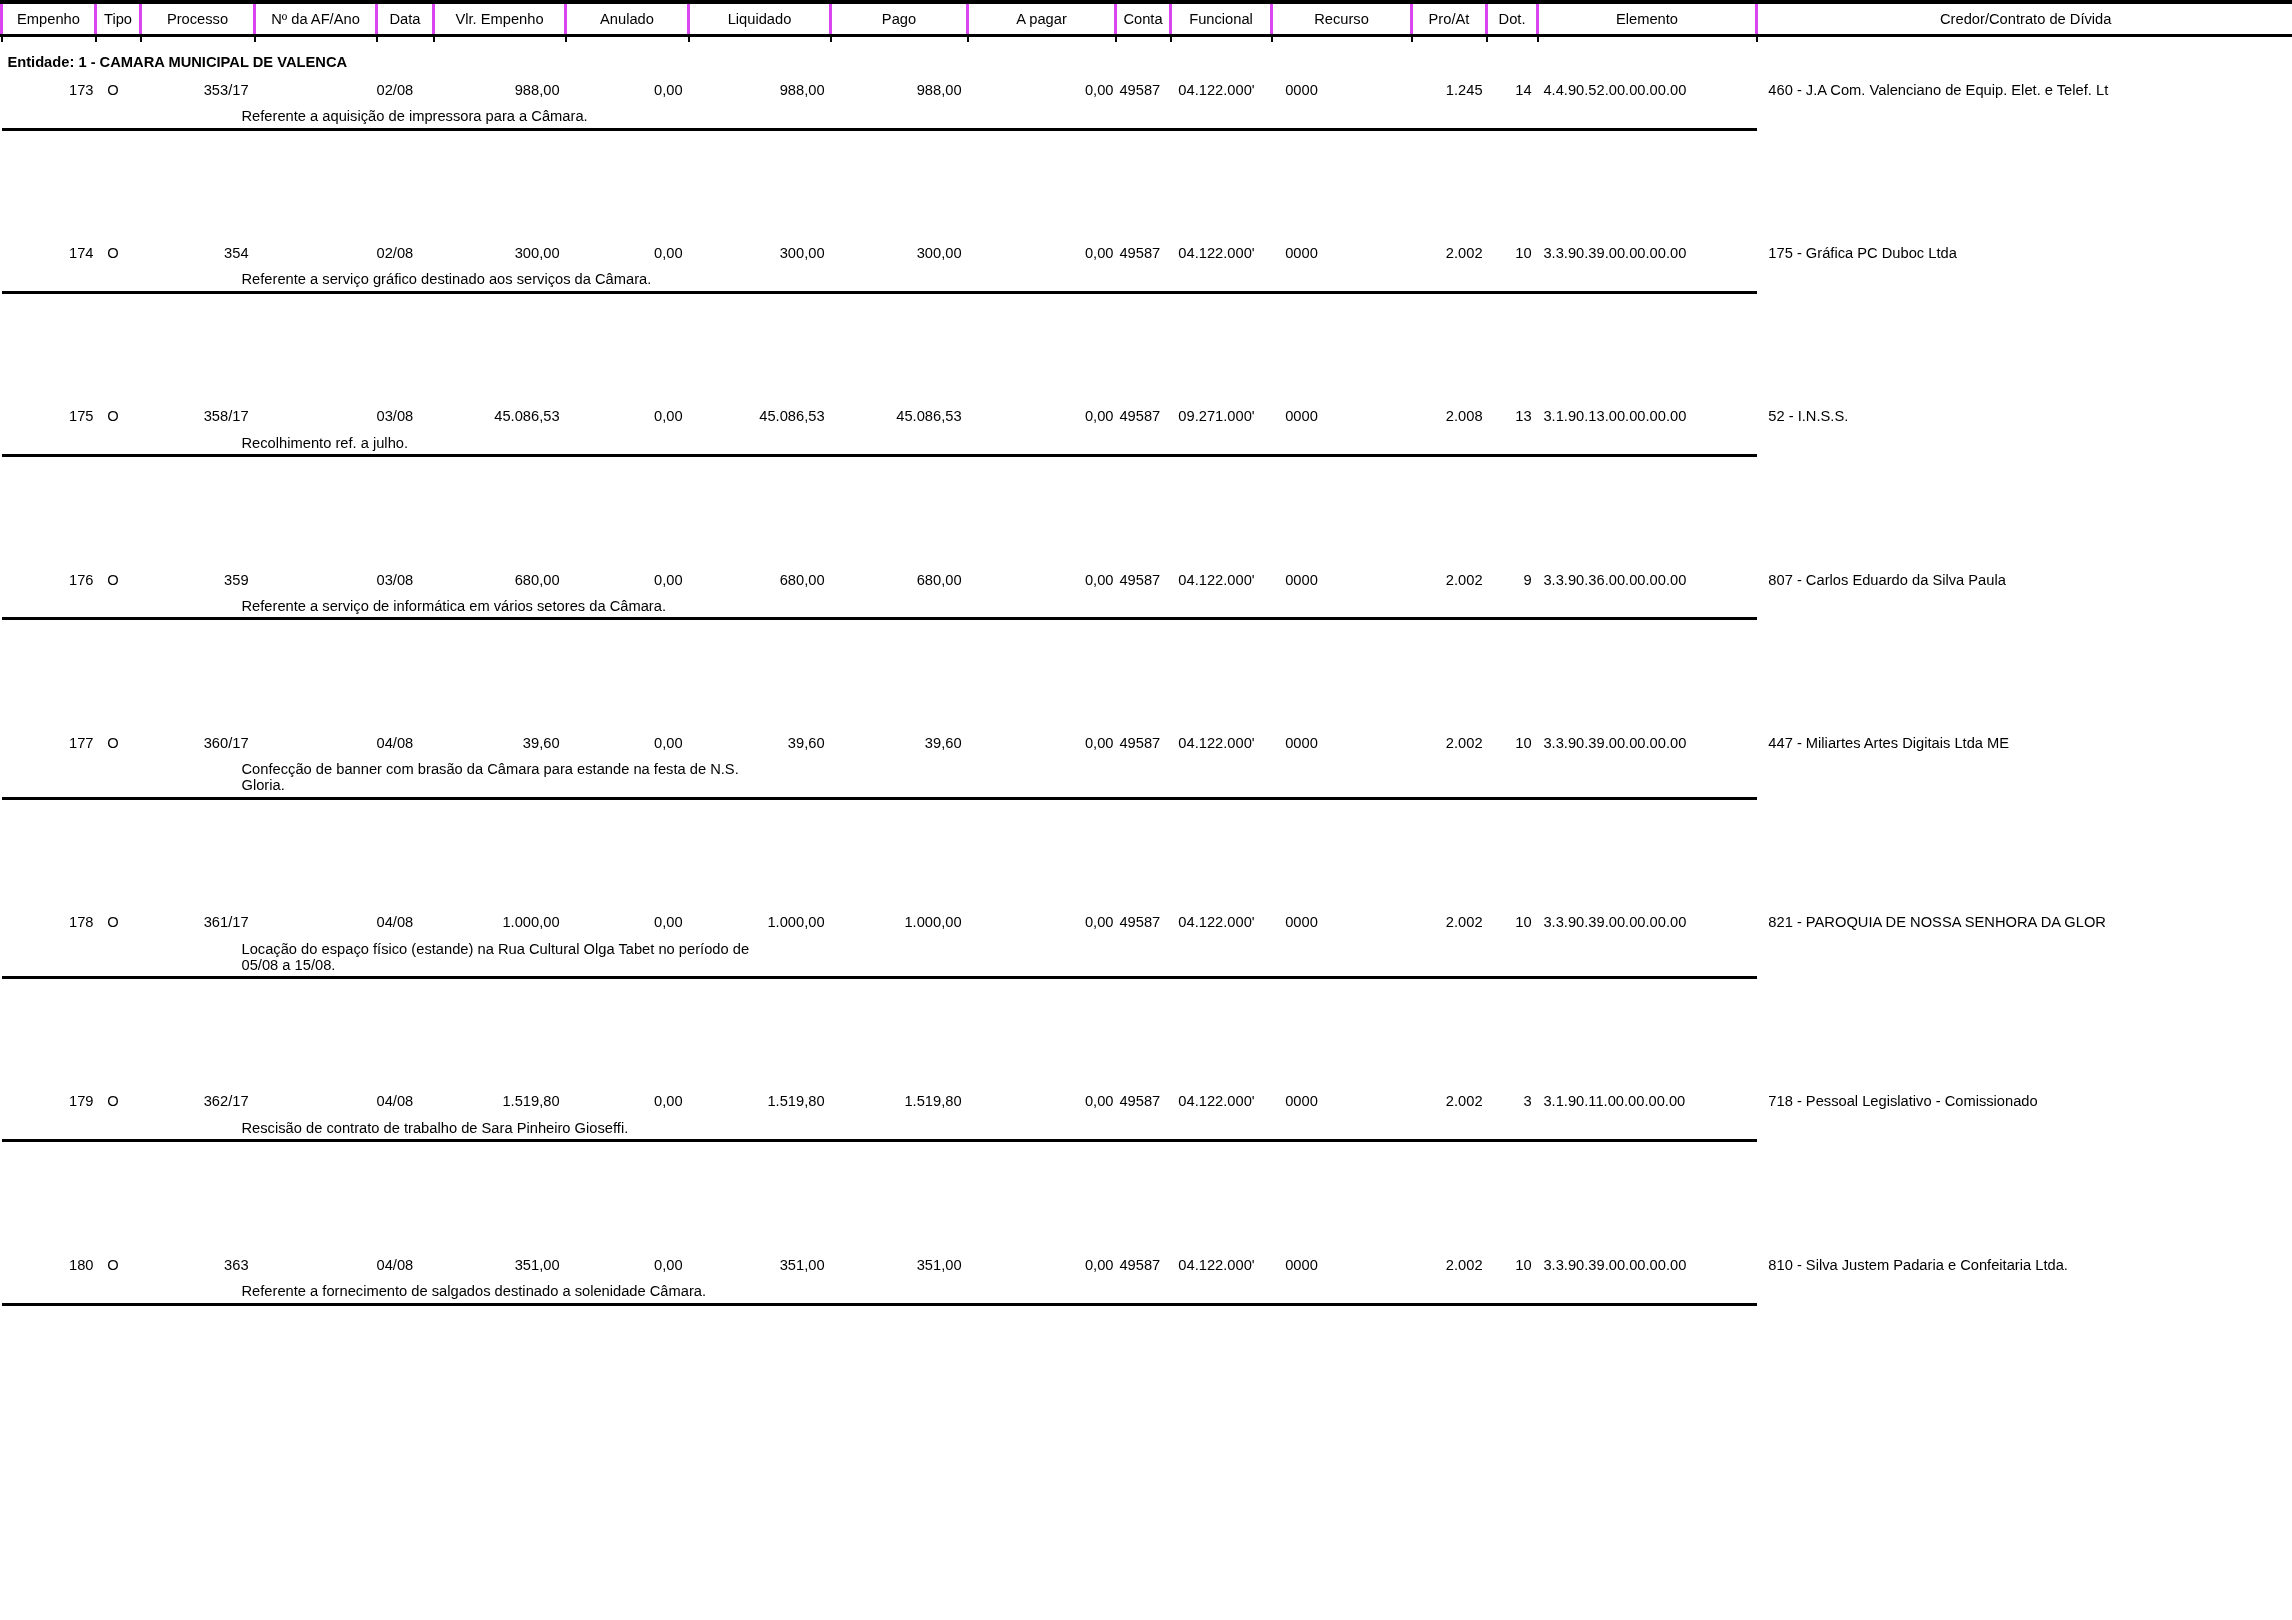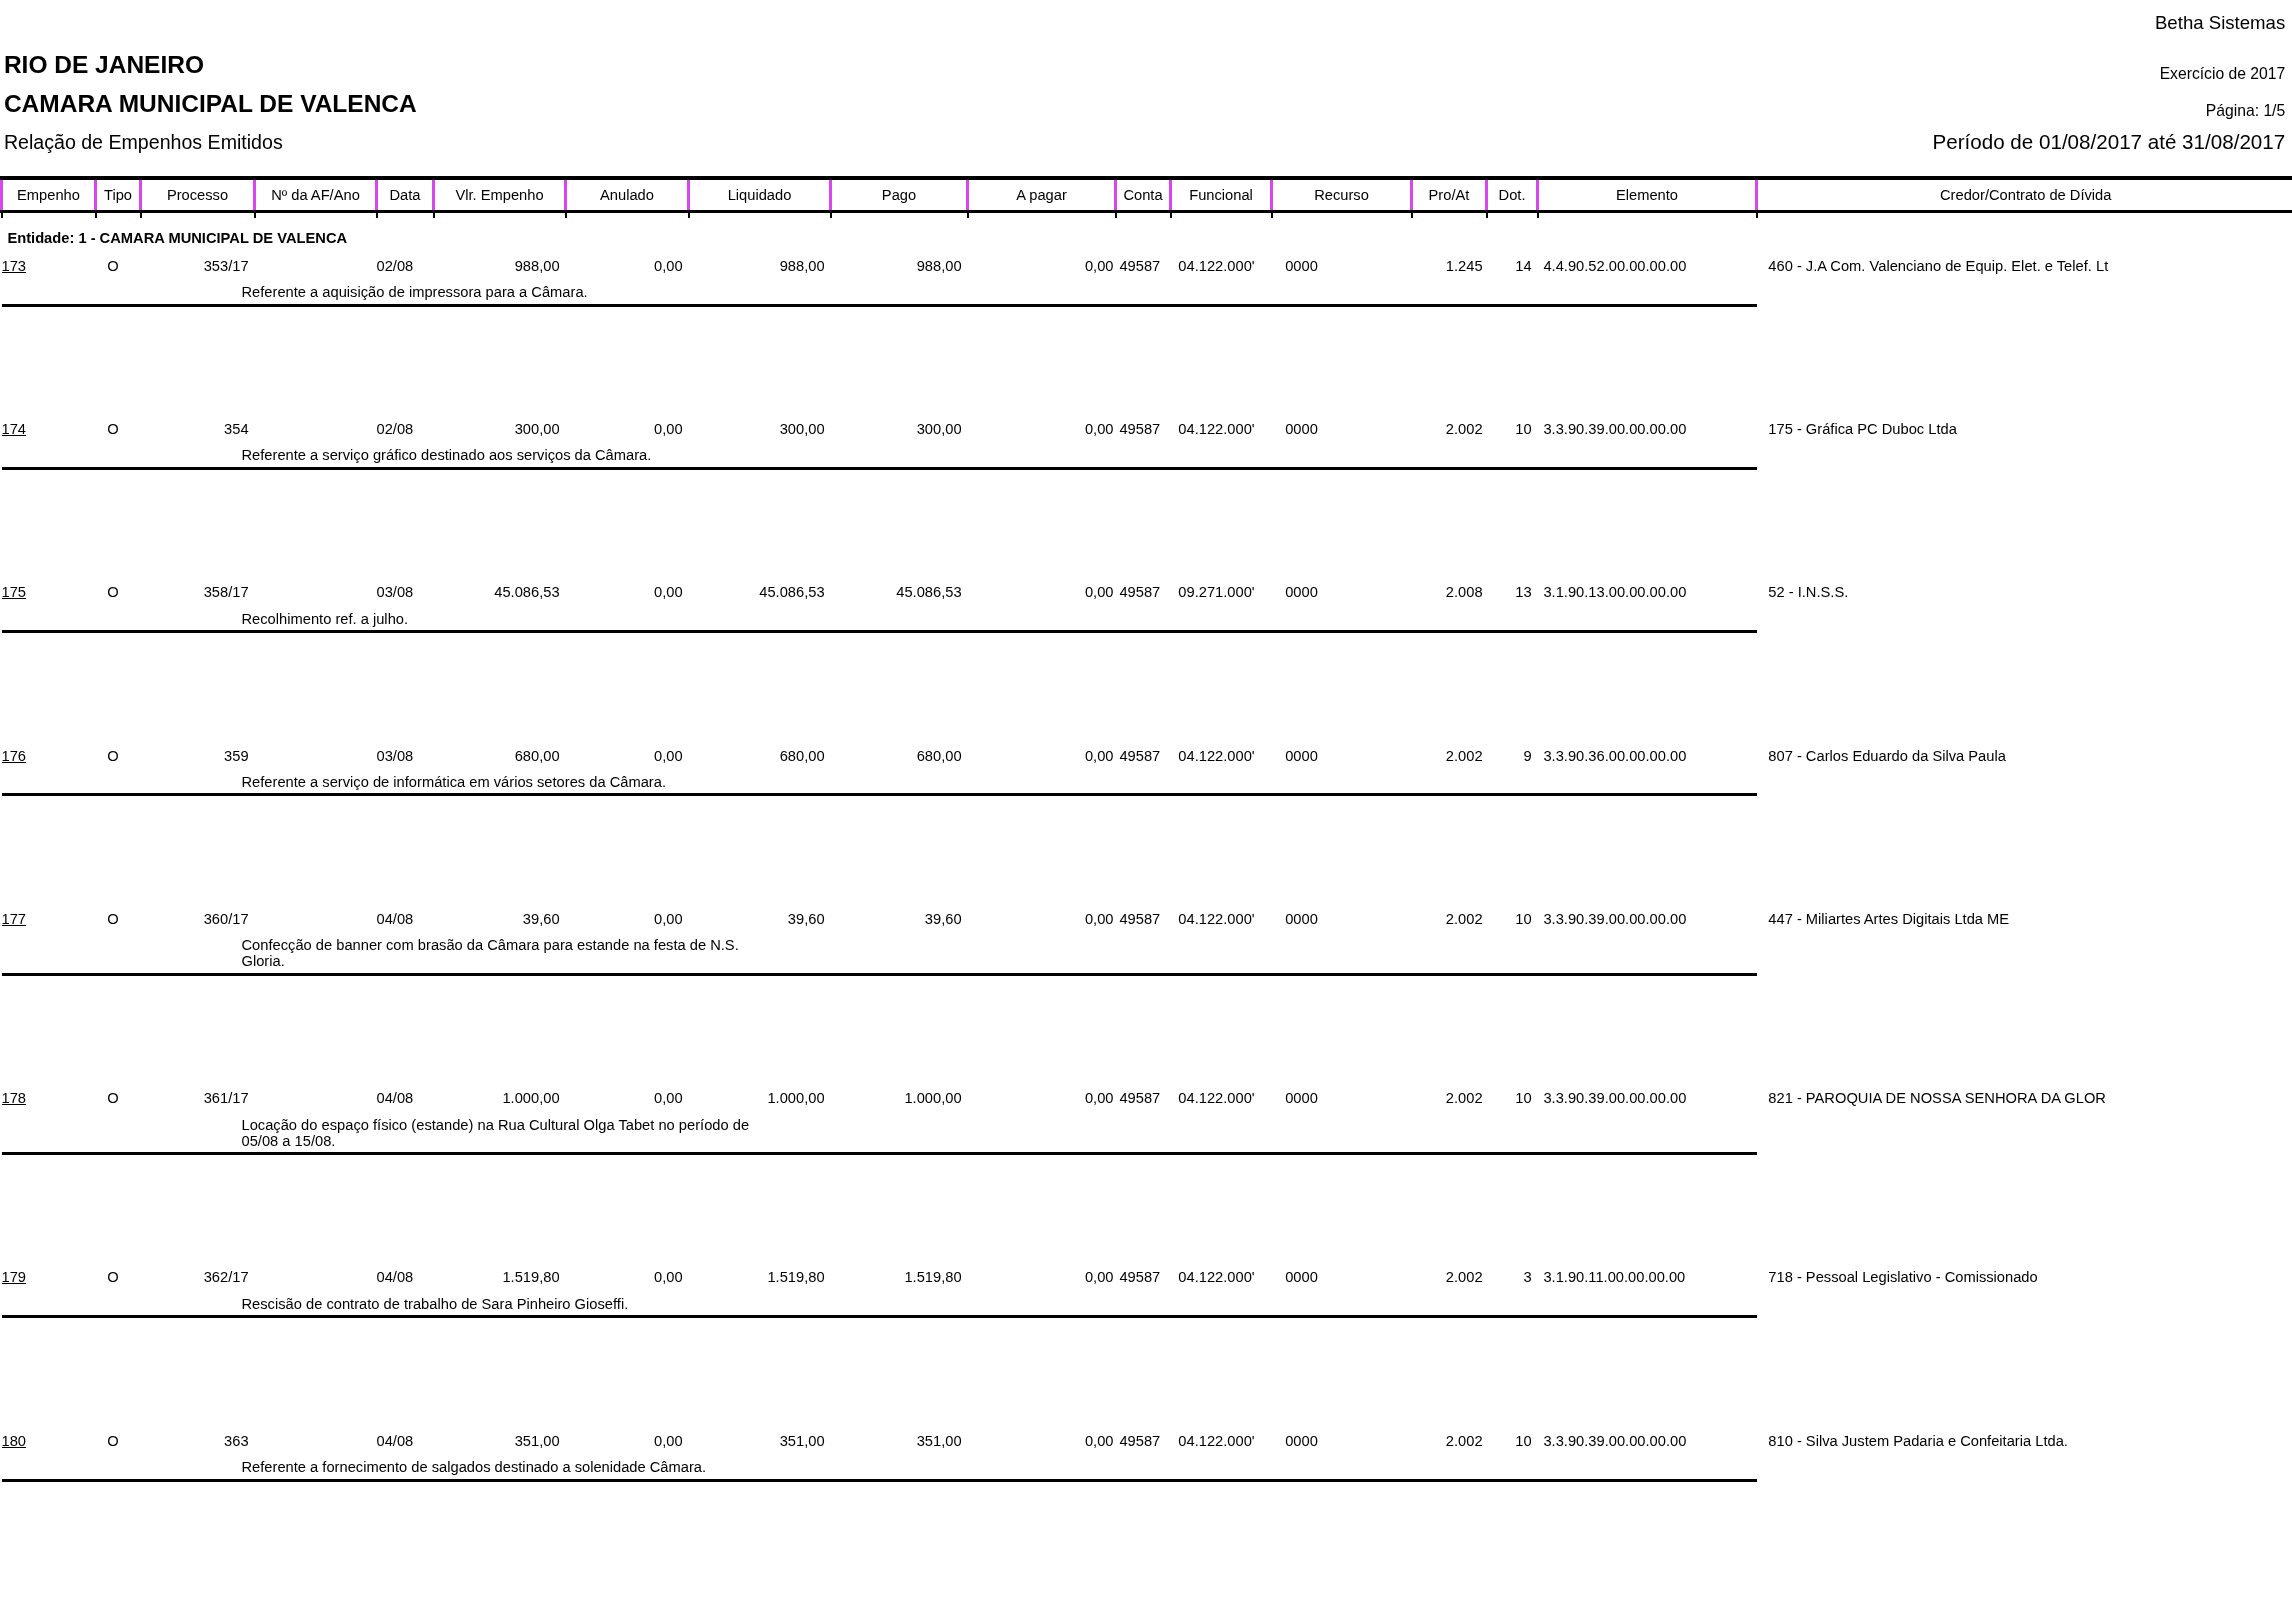--- a/index.html
+++ b/index.html
@@ -25,21 +25,21 @@
     border-top:4.9px solid #000; border-bottom:3.9px solid #000; border-left:3px solid #d946ef;
   }
   thead th:last-child { border-right:2px solid #000; }
 
   tr.ticks td { height:6.9px; border-left:2px solid #000; }
   tr.ticks td:last-child { border-right:2px solid #000; }
 
   tr.entity td { font-weight:bold; font-size:14.7px; padding:11.8px 0 9.8px 5.9px; }
 
   tr.vals td { vertical-align:top; height:23.5px; padding-top:2px; }
-  tr.vals td:nth-child(1){ padding-right:2px;text-decoration:underline; }
+  tr.vals td:nth-child(1){ text-align:right; padding-right:2px; }
   tr.vals td:nth-child(2){ padding-left:11.8px; }
   tr.vals td:nth-child(3){ text-align:right; padding-right:5.9px; }
   tr.vals td:nth-child(5){ text-align:left; padding-right:3.9px; }
   tr.vals td:nth-child(6),
   tr.vals td:nth-child(7),
   tr.vals td:nth-child(8),
   tr.vals td:nth-child(9){ text-align:right; padding-right:5.9px; }
   tr.vals td:nth-child(10){ text-align:right; padding-right:2px; }
   tr.vals td:nth-child(11){ padding-left:3.9px; }
   tr.vals td:nth-child(12){ padding-left:7.8px; }
@@ -51,29 +51,20 @@
 
   tr.desc td { padding:4.9px 0 2.9px 240px; font-size:14.7px; white-space:pre-line; }
   tr.sep td.line { border-bottom:3.9px solid #000; height:2px; }
   tr.gap td { height:114px; }
 </style>
 </head>
 <body>
 
 <div class="page">
 
-  <div class="rpt-header">
-    <div class="vendor">Betha Sistemas</div>
-    <div class="state">RIO DE JANEIRO</div>
-    <div class="org">CAMARA MUNICIPAL DE VALENCA</div>
-    <div class="report-title">Relação de Empenhos Emitidos</div>
-    <div class="exercise">Exercício de 2017</div>
-    <div class="pageno">Página: 1/5</div>
-    <div class="period">Período de 01/08/2017 até 31/08/2017</div>
-  </div>
 
   <table>
     <colgroup>
       <col style="width:94px">
         <col style="width:45px">
         <col style="width:114px">
         <col style="width:122px">
       <col style="width:57px">
         <col style="width:132px">
         <col style="width:123px">

